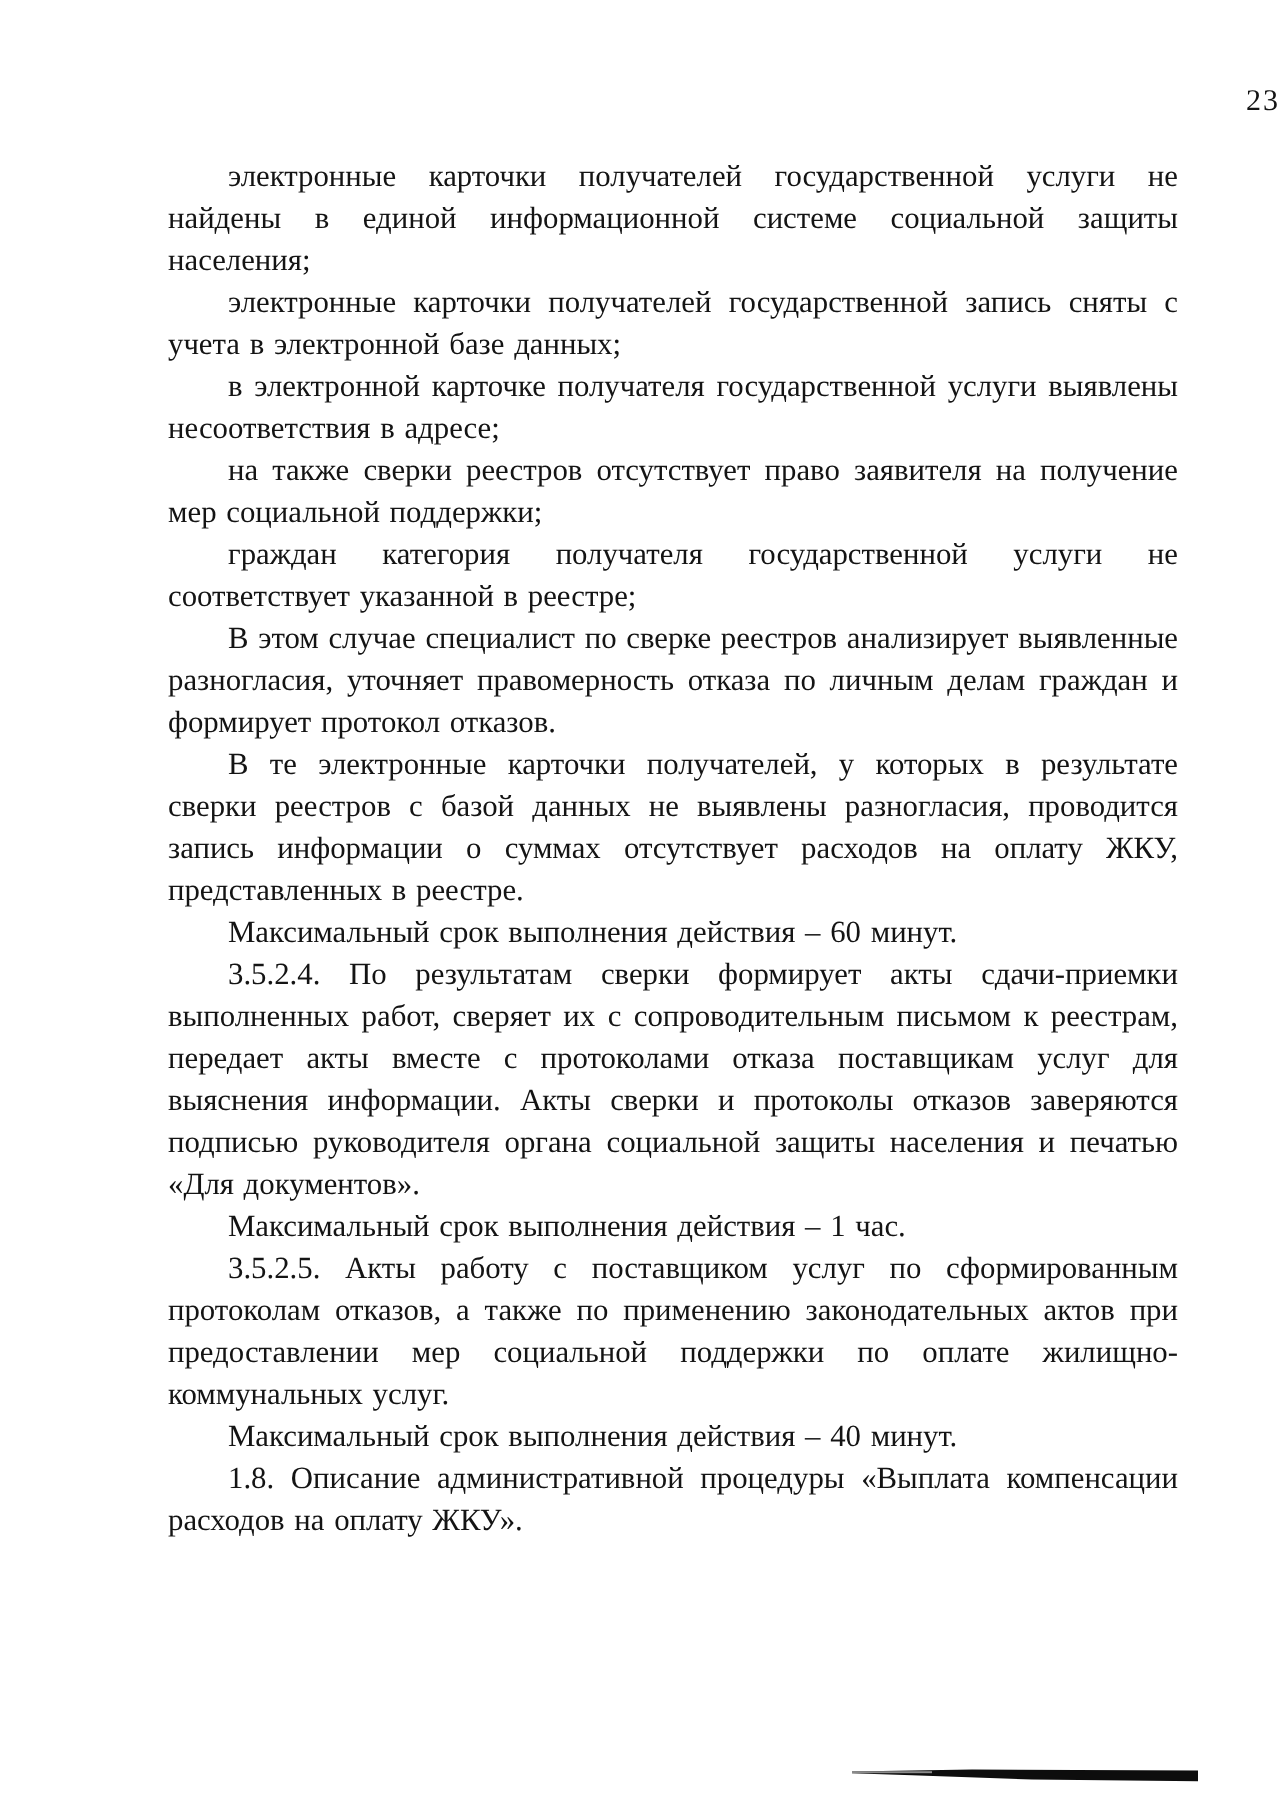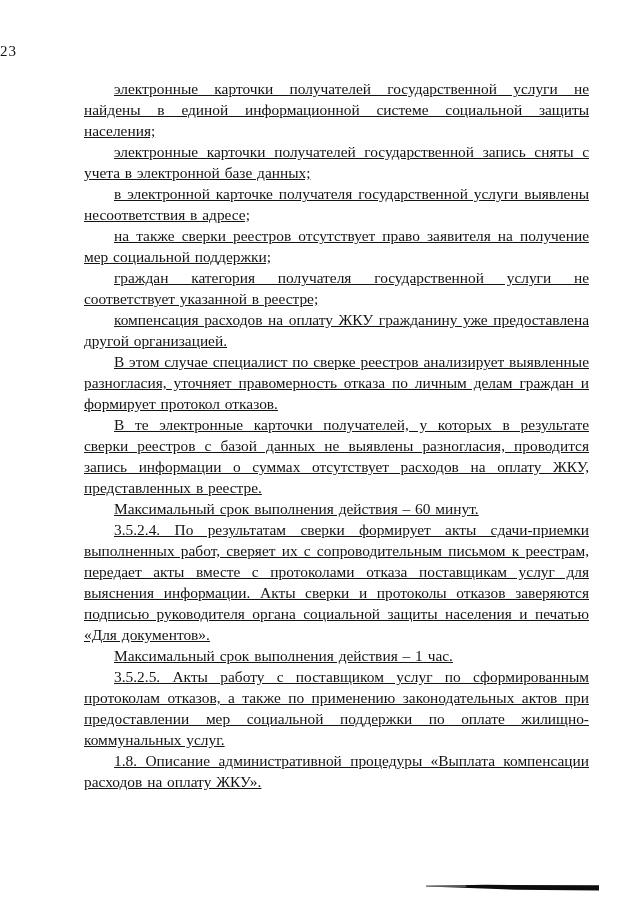--- a/index.html
+++ b/index.html
@@ -14,33 +14,32 @@
     background: #ffffff;
     overflow: hidden;
     font-family: "Liberation Serif", serif;
     color: #141414;
   }
   .page-number {
     position: absolute;
     top: 43px;
     left: 0;
     right: 0;
-    text-align: left;
+    text-align: right;
     font-size: 15px;
     letter-spacing: 1px;
   }
   .content {
     position: absolute;
     top: 78px;
     left: 84px;
     width: 505px;
     font-size: 15.4px;
     line-height: 21px;
     text-align: justify;
-    text-decoration: underline;
   }
   .content p {
     margin: 0;
     padding: 0;
     text-indent: 30px;
     word-spacing: 1px;
   }
   .scan-bar {
     position: absolute;
     left: 426px;
@@ -55,27 +54,27 @@
 <div class="page">
 
   <div class="page-number">23</div>
 
   <div class="content">
     <p>электронные карточки получателей государственной услуги не найдены в единой информационной системе социальной защиты населения;</p>
     <p>электронные карточки получателей государственной запись сняты с учета в электронной базе данных;</p>
     <p>в электронной карточке получателя государственной услуги выявлены несоответствия в адресе;</p>
     <p>на также сверки реестров отсутствует право заявителя на получение мер социальной поддержки;</p>
     <p>граждан категория получателя государственной услуги не соответствует указанной в реестре;</p>
-    <p>компенсация расходов на оплату ЖКУ гражданину уже предоставлена другой организацией.</p>
     <p>В этом случае специалист по сверке реестров анализирует выявленные разногласия, уточняет правомерность отказа по личным делам граждан и формирует протокол отказов.</p>
     <p>В те электронные карточки получателей, у которых в результате сверки реестров с базой данных не выявлены разногласия, проводится запись информации о суммах отсутствует расходов на оплату ЖКУ, представленных в реестре.</p>
     <p>Максимальный срок выполнения действия – 60 минут.</p>
     <p>3.5.2.4. По результатам сверки формирует акты сдачи-приемки выполненных работ, сверяет их с сопроводительным письмом к реестрам, передает акты вместе с протоколами отказа поставщикам услуг для выяснения информации. Акты сверки и протоколы отказов заверяются подписью руководителя органа социальной защиты населения и печатью «Для документов».</p>
     <p>Максимальный срок выполнения действия – 1 час.</p>
     <p>3.5.2.5. Акты работу с поставщиком услуг по сформированным протоколам отказов, а также по применению законодательных актов при предоставлении мер социальной поддержки по оплате жилищно-коммунальных услуг.</p>
+    <p>Максимальный срок выполнения действия – 40 минут.</p>
     <p>1.8. Описание административной процедуры «Выплата компенсации расходов на оплату ЖКУ».</p>
   </div>
 
   <svg class="scan-bar" viewBox="0 0 174 10" preserveAspectRatio="none">
     <polygon points="0,2.8 60,1.8 173,2.2 173,7.6 90,6.8 30,4.6 0,3.6" fill="#0d0d0d"></polygon>
     <rect x="0" y="2.6" width="40" height="1" fill="#8a8a8a"></rect>
   </svg>
 
 </div>
 

